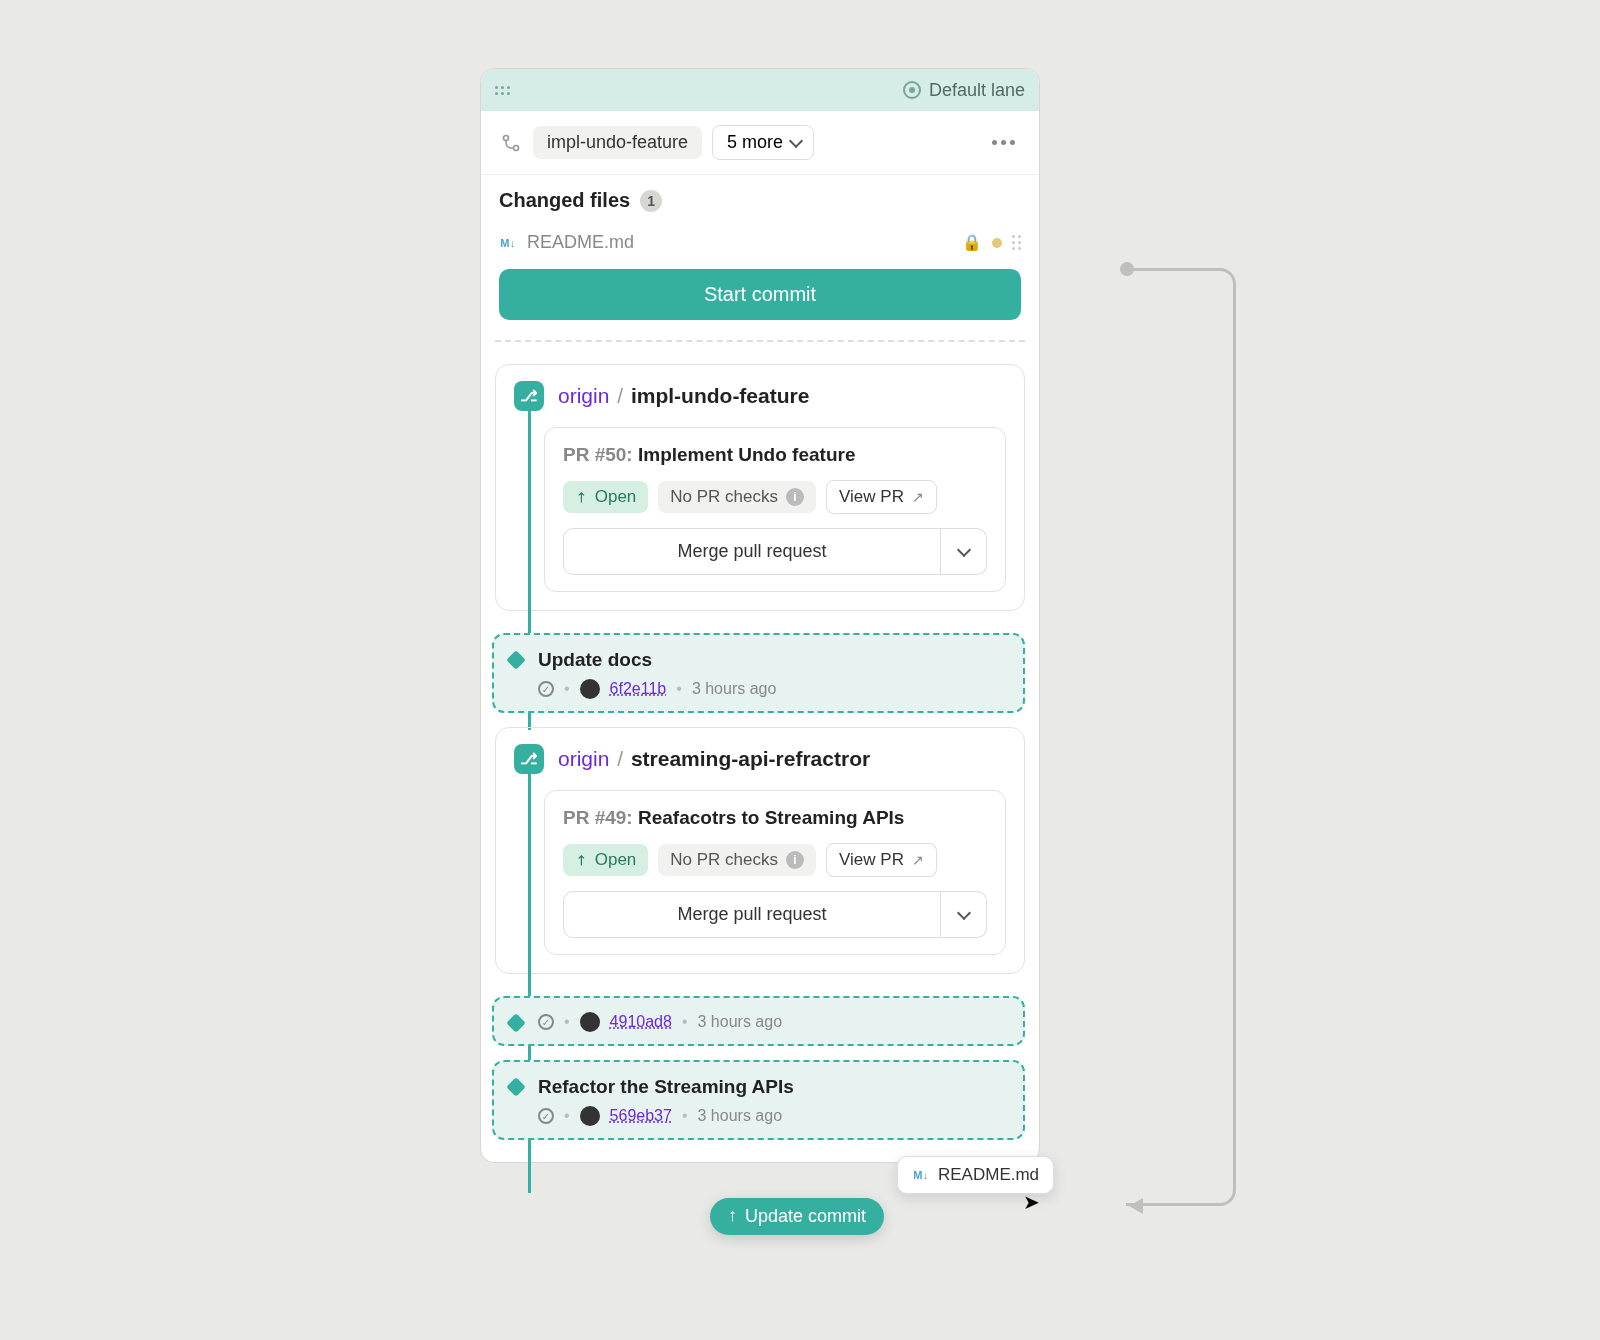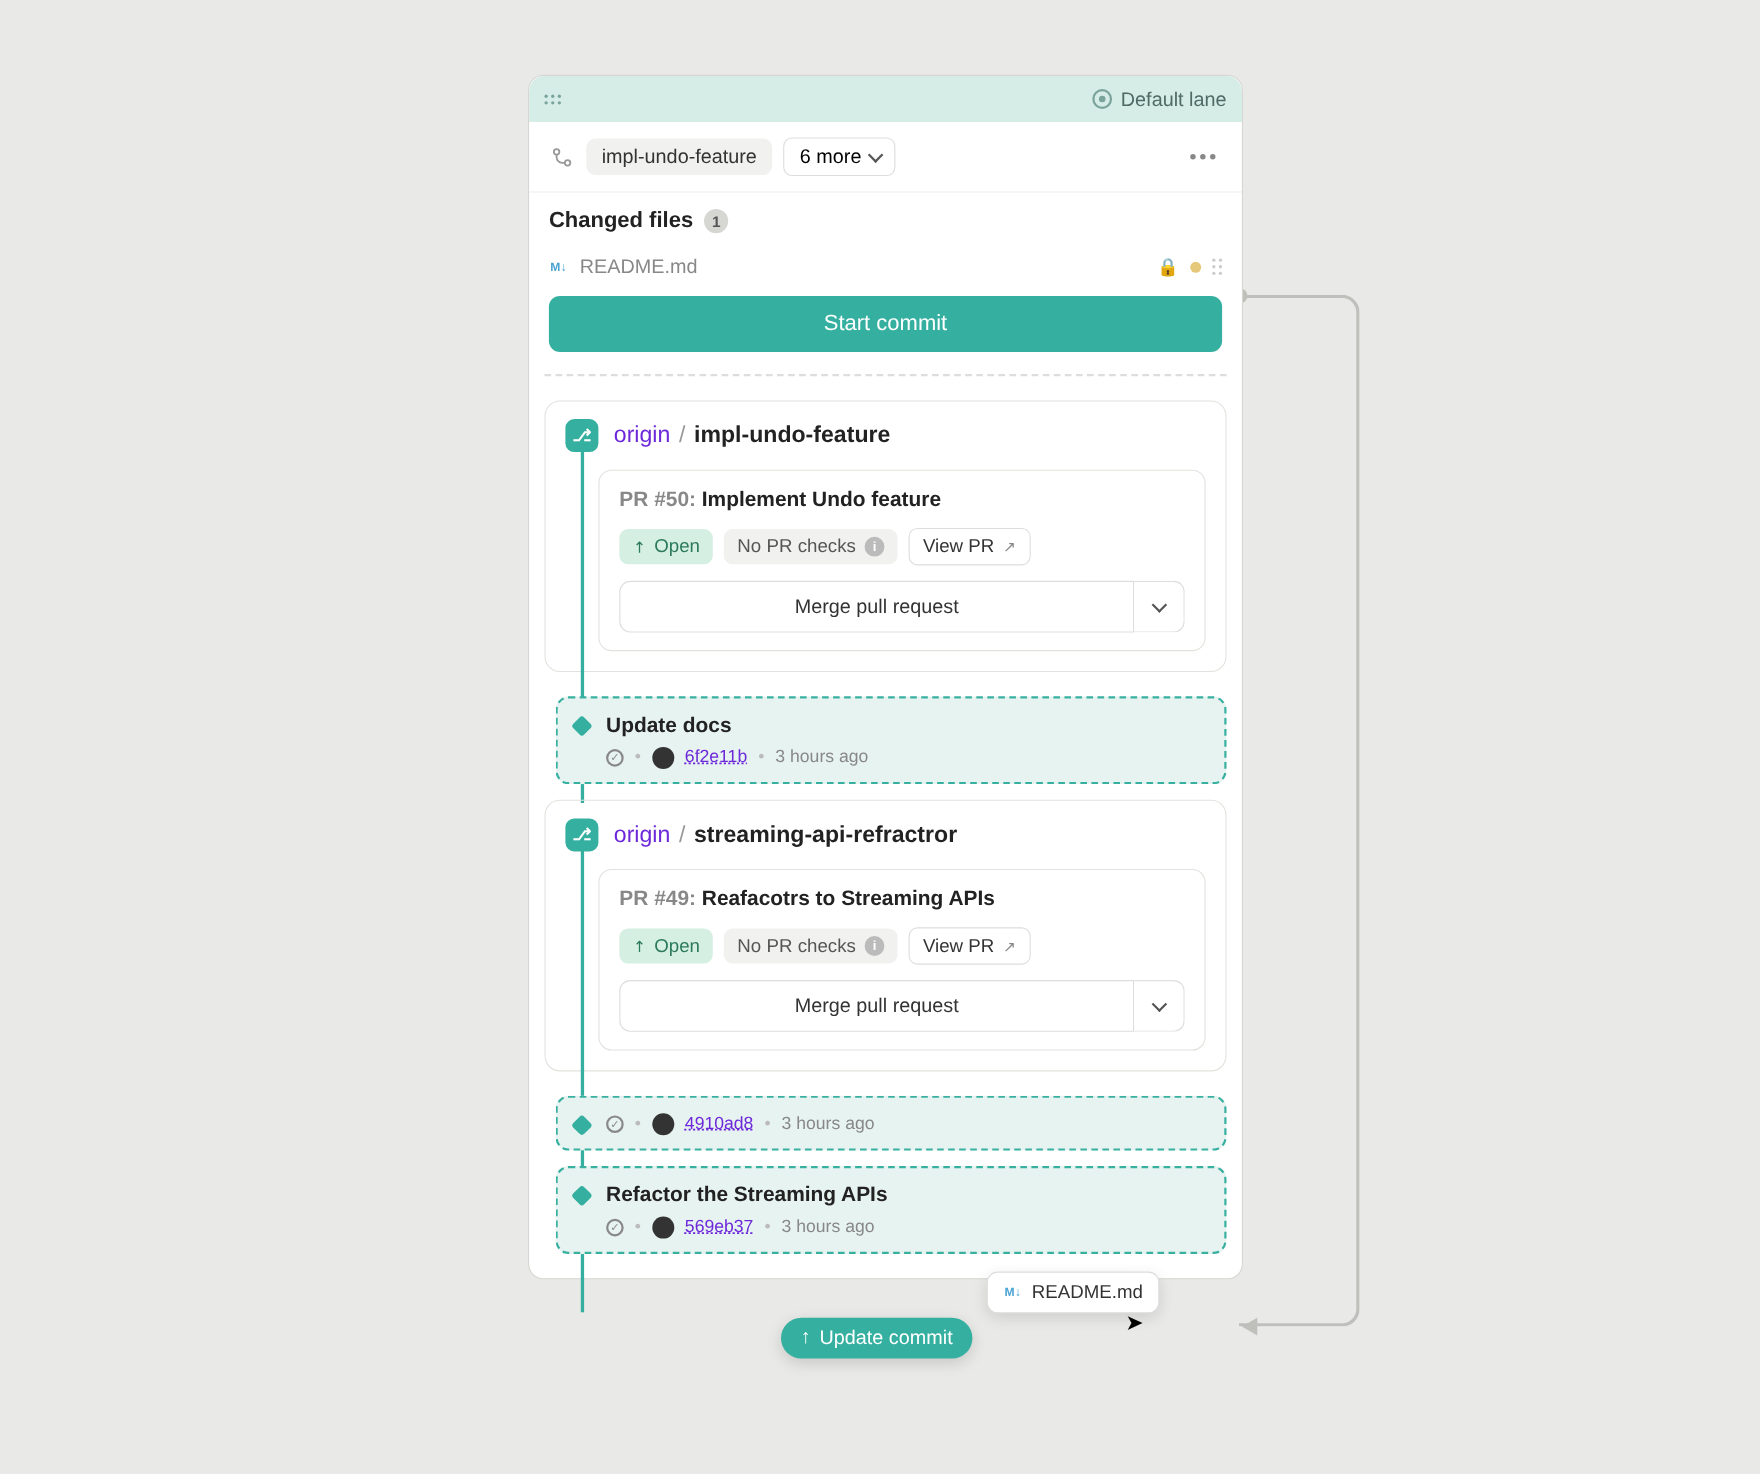--- a/index.html
+++ b/index.html
@@ -7,21 +7,21 @@
     font-family: -apple-system, BlinkMacSystemFont, 'Segoe UI', sans-serif;
     background: #e9e9e7;
     width: 1600px;
     height: 1340px;
     position: relative;
   }
   .lane-card {
     position: absolute;
     left: 480px;
     top: 68px;
-    width: 650px;
+    width: 560px;
     background: #fff;
     border: 1px solid #d6d6d2;
     border-radius: 14px;
     overflow: visible;
   }
   .lane-header {
     background: #d5ece7;
     border-radius: 14px 14px 0 0;
     height: 42px;
     display: flex;
@@ -144,21 +144,21 @@
   .merge-btn {
     flex:1; border:1px solid #ddd; background:#fff; border-radius:10px 0 0 10px; padding:12px 0;
     font-size:18px; color:#333; cursor:pointer;
   }
   .merge-drop {
     width:46px; border:1px solid #ddd; border-left:none; background:#fff; border-radius:0 10px 10px 0;
     display:flex; align-items:center; justify-content:center; cursor:pointer;
   }
 
   .commit-item {
-    margin:0 14px 14px 24px; border:2px dashed #38b0a0; border-radius:12px; background:#e7f3f0;
+    margin:0 14px 14px 11px; border:2px dashed #38b0a0; border-radius:12px; background:#e7f3f0;
     padding:14px 16px 12px 44px; position:relative;
   }
   .commit-item .node {
     position:absolute; left:15px; top:18px; width:14px; height:14px; background:#35b0a0;
     transform:rotate(45deg); border-radius:3px;
   }
   .commit-title { font-size:19px; font-weight:600; color:#222; margin-bottom:8px; }
   .commit-meta { display:flex; align-items:center; gap:10px; font-size:16px; color:#888; }
   .check-circ {
     width:16px; height:16px; border:2px solid #888; border-radius:50%; display:flex;
@@ -225,21 +225,21 @@
   <div class="branch-bar">
     <span class="branch-icon">
       <svg width="20" height="20" viewBox="0 0 24 24" fill="none" stroke="#999" stroke-width="2">
         <circle cx="6" cy="6" r="3"></circle>
           <circle cx="18" cy="18" r="3"></circle>
         <path d="M6 9v3a6 6 0 0 0 6 6h3"></path>
       </svg>
     </span>
     <span class="branch-chip">impl-undo-feature</span>
     <span class="more-chip">
-      <span>6 more</span>
+      <span>5 more</span>
       <span class="chev-down"></span>
     </span>
     <span class="kebab">
       <span></span>
         <span></span>
         <span></span>
     </span>
   </div>
 
   <div class="section-title">

